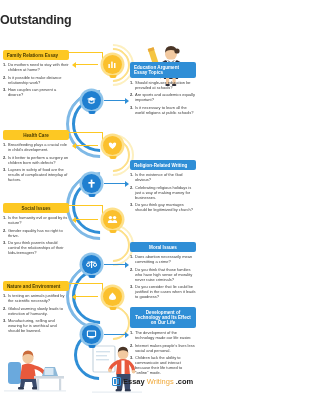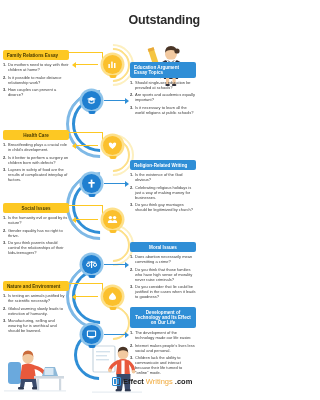--- a/index.html
+++ b/index.html
@@ -6,21 +6,21 @@
   html,body { width:200px; height:400px; }
   body {
     font-family:"Liberation Sans", sans-serif;
     background:#ffffff;
     position:relative;
     overflow:hidden;
   }
   #page { position:relative; width:200px; height:400px; background:#fff; }
 
   
-  .title-wrap { position:absolute; top:13px; left:0; width:200px; text-align:right; }
+  .title-wrap { position:absolute; top:13px; left:0; width:200px; text-align:left; }
   .title-line { font-size:12.5px; font-weight:700; color:#2b2b2b; line-height:14px; letter-spacing:-0.2px; }
 
   
   .spine { position:absolute; left:0; top:0; width:200px; height:400px; }
 
   .bulb {
     position:absolute; width:19px; height:19px; border-radius:50%;
     display:flex; align-items:center; justify-content:center;
     font-size:8px; color:#fff; z-index:6;
   }
@@ -410,18 +410,18 @@
 
   <div class="bulb b" style="left:82px; top:325px;">
     <svg width="11" height="11" viewBox="0 0 11 11">
         <rect x="1.4" y="2" width="8.2" height="5.6" rx="0.8" fill="none" stroke="#fff" stroke-width="1.1"></rect>
         <rect x="3.4" y="8.2" width="4.2" height="1.1" fill="#fff"></rect>
       </svg>
   </div>
 
   <div class="logo">
     <span class="logo-mark"></span>
-    <span class="logo-t1">Effect</span>
+    <span class="logo-t1">Essay</span>
       <span class="logo-t2">Writings</span>
       <span class="logo-t3">.com</span>
   </div>
 
 </div>
 
 </body></html>

